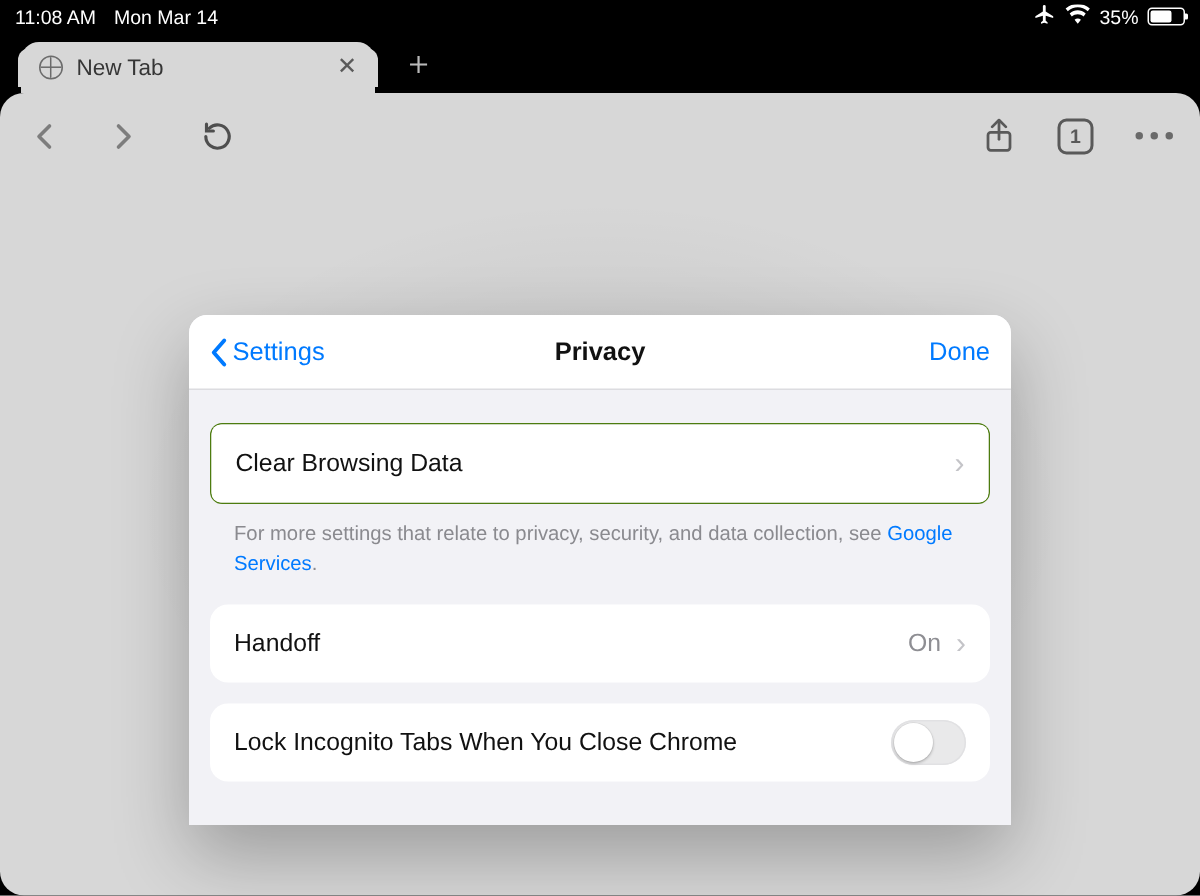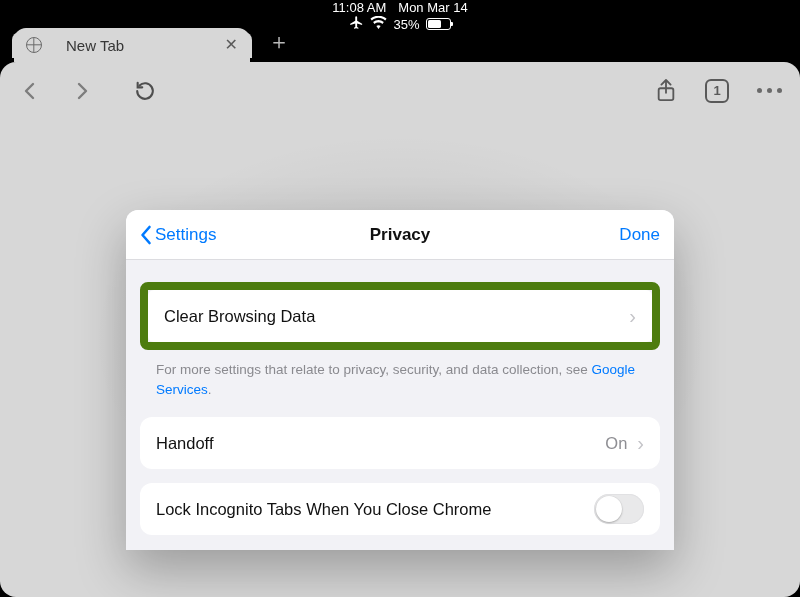--- a/index.html
+++ b/index.html
@@ -4,21 +4,21 @@
 <style>
   * { box-sizing: border-box; margin: 0; padding: 0; }
   html, body { width: 800px; height: 597px; overflow: hidden; font-family: -apple-system, "Helvetica Neue", Arial, sans-serif; }
   body { background: #000; }
 
   
   .status-bar {
     height: 22px;
     display: flex; align-items: center; justify-content: space-between;
     padding: 0 10px;
-    color: #fff; font-size: 13px; font-weight: 500; flex-direction: column;
+    color: #fff; font-size: 13px; font-weight: 500;
   }
   .status-left { display: flex; gap: 12px; }
   .status-right { display: flex; align-items: center; gap: 6px; }
   .battery-shell {
     width: 25px; height: 12px; border: 1px solid #fff; border-radius: 3px;
     position: relative; display: inline-block;
   }
   .battery-shell::after {
     content: ""; position: absolute; right: -3px; top: 3px;
     width: 2px; height: 4px; background: #fff; border-radius: 0 1px 1px 0;
@@ -26,21 +26,21 @@
   .battery-fill { position: absolute; left: 1px; top: 1px; bottom: 1px; width: 60%; background: #fff; border-radius: 1.5px; }
 
   
   .tab-strip {
     height: 40px; display: flex; align-items: flex-end; padding-left: 14px;
   }
   .tab {
     background: #d7d7d7;
     height: 34px; min-width: 236px;
     border-radius: 12px 12px 0 0;
-    display: flex; align-items: center; gap: 24px;
+    display: flex; align-items: center; gap: 9px;
     padding: 0 12px;
     color: #363636; font-size: 15px;
     box-shadow: -6px 0 0 -4px #d7d7d7, 6px 0 0 -4px #d7d7d7;
   }
   .globe {
     width: 16px; height: 16px; border: 1.6px solid #6b6b6b; border-radius: 50%;
     position: relative;
   }
   .globe::before, .globe::after { content:""; position:absolute; background:#6b6b6b; }
   .globe::before { left:50%; top:0; bottom:0; width:1.4px; transform:translateX(-50%); border-radius:1px; }
@@ -109,21 +109,21 @@
     padding: 0 16px;
   }
   .row {
     height:52px; display:flex; align-items:center; justify-content:space-between;
     font-size:16.5px; color:#111;
   }
   .row .trail { display:flex; align-items:center; gap:10px; color:#8e8e93; }
   .chev { color:#c4c4c8; font-size:20px; line-height:1; }
   .highlight-wrap {
     position: relative;
-    border: 8px solid #4d7c0f;
+    border: 1px solid #4d7c0f;
     border-radius: 8px;
     padding: 0;
   }
   .highlight-wrap .row-card { border-radius:6px; }
 
   .footer-note {
     font-size:13.5px; color:#8a8a8f; padding: 10px 16px 18px 16px; line-height:1.45;
   }
   .footer-note a { color:#007aff; text-decoration:none; }
 

